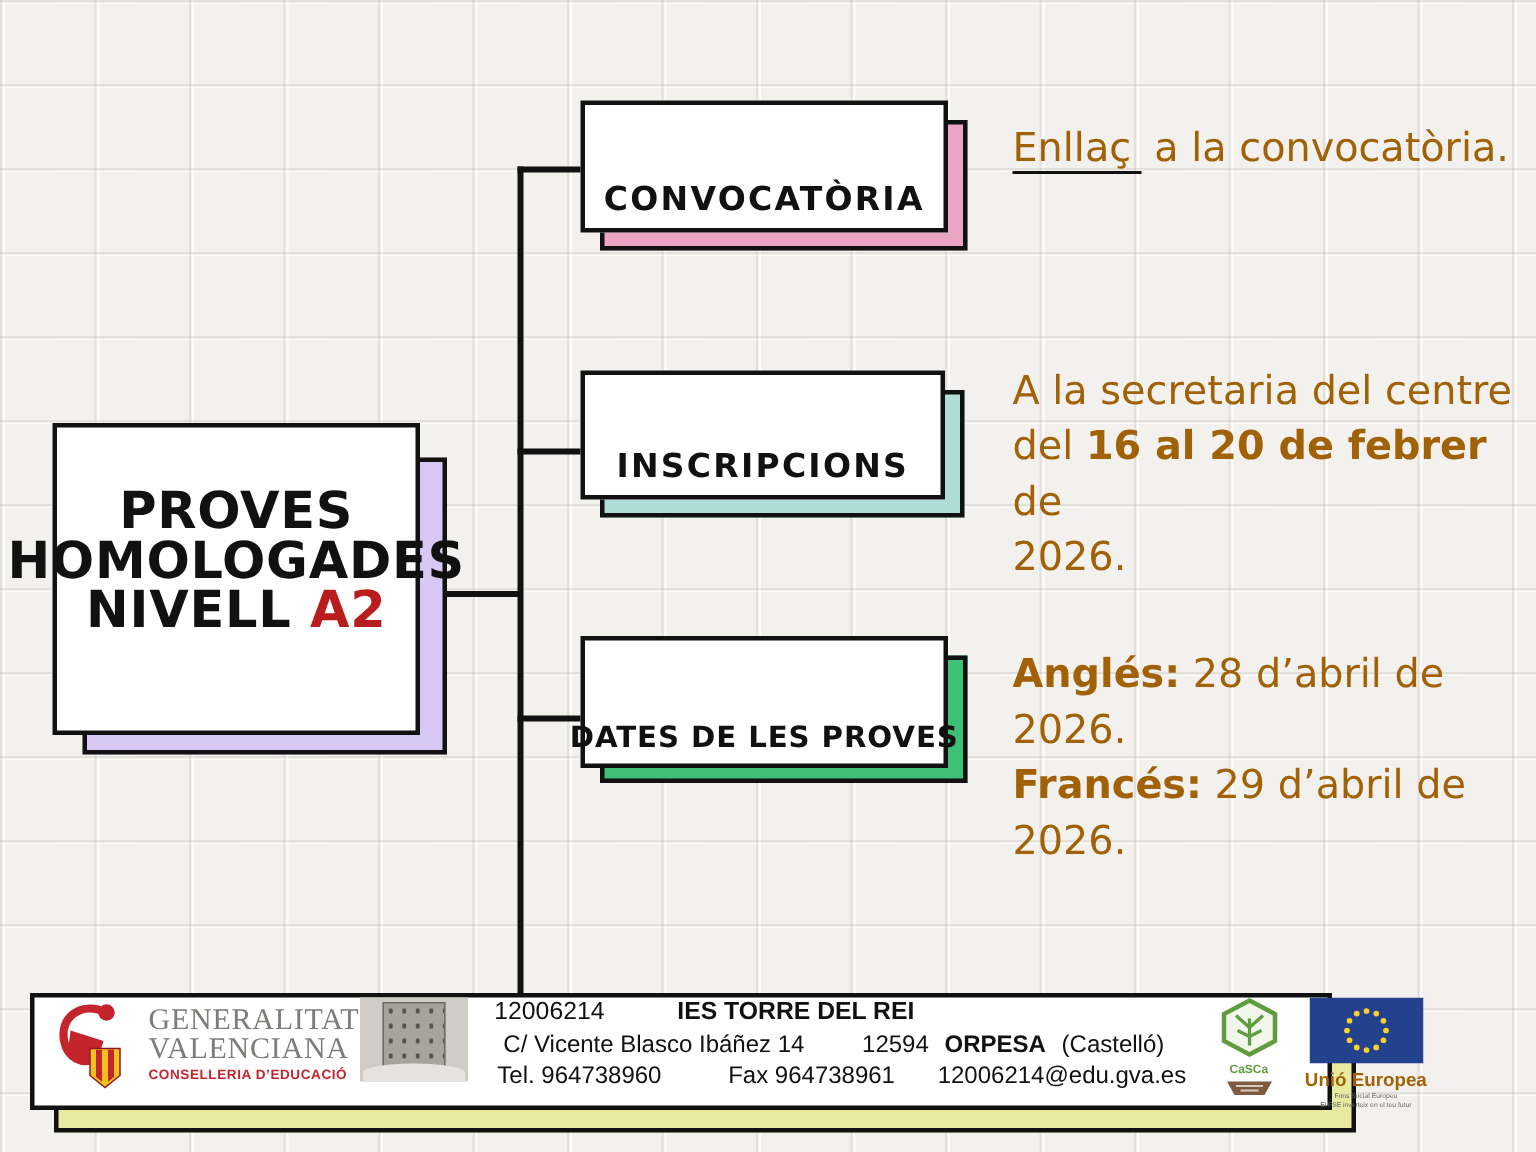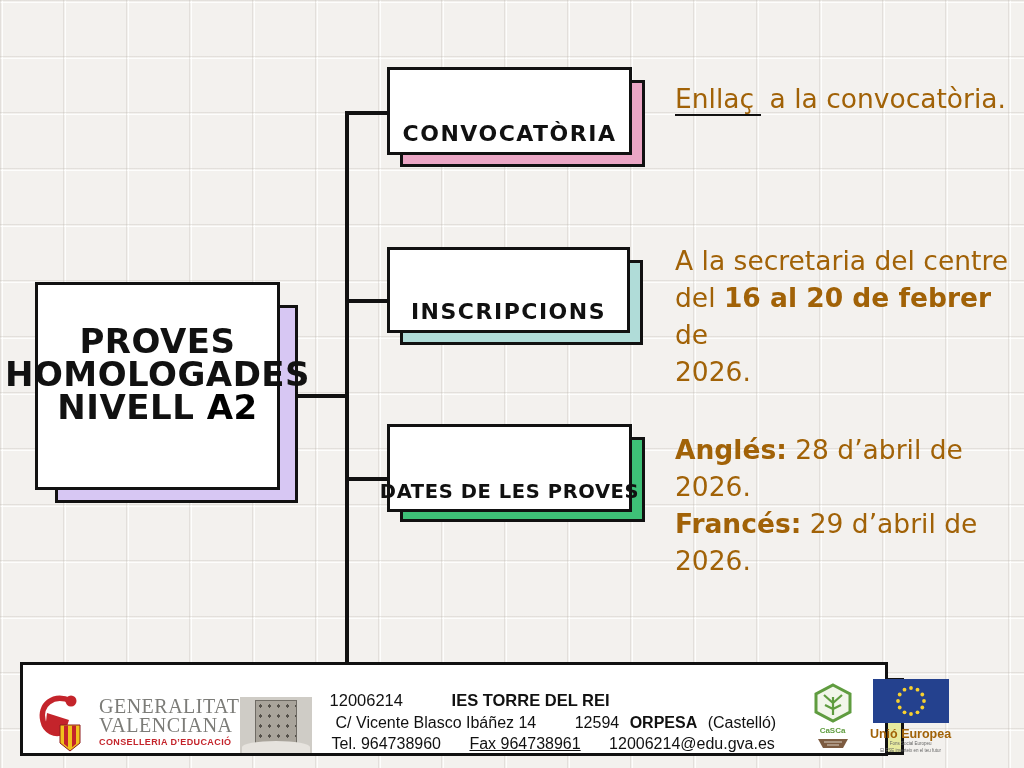--- a/index.html
+++ b/index.html
@@ -60,22 +60,22 @@
   .note{ position:absolute; left:675px; width:348px; font-size:26.5px;
          line-height:37px; color:#a16207; }
   .note b{ font-weight:bold; }
   #note-conv { top:80px; }
   #note-insc { top:242px; }
   #note-dates{ top:431px; }
   .u-link{ border-bottom:2.5px solid #111; padding-right:7px; cursor:pointer; }
 
   
   .foot-shadow{ left:36px; top:678px; width:868px; height:77px; }
-  .foot-face  { left:20px; top:662px; width:868px; height:94px;
-                display:flex; align-items:flex-end; }
+  .foot-face  { left:20px; top:662px; width:868px; height:78px;
+                display:flex; align-items:flex-start; }
   .gva{ display:flex; align-items:center; margin-left:12px; width:230px; }
   .gva-words{ margin-left:6px; line-height:1; }
   .gva-name{ font-family:"Liberation Serif", serif; font-size:20px;
              letter-spacing:.5px; color:#7c7c78; line-height:19px; }
   .gva-dept{ font-family:"Liberation Sans", sans-serif; font-size:9px;
              font-weight:bold; color:#c4242b; letter-spacing:.4px; margin-top:3px; }
   .photo{ width:72px; height:56px; background:#cfccc6; position:relative;
           overflow:hidden; margin-right:18px; flex:0 0 auto; }
   .photo .tower{ position:absolute; left:15px; top:3px; width:42px; height:46px;
           background:#a9a49b; border:1px solid #6f6b64;
@@ -86,21 +86,21 @@
   .foot-text{ font-family:"Liberation Sans", sans-serif; color:#111;
               width:476px; flex:0 0 auto; }
   .foot-text .row{ white-space:nowrap; }
   .r1{ font-size:16.5px; margin-bottom:4px; }
   .r1 .school{ font-weight:bold; margin-left:16px;padding-left:28px; }
   .r2{ font-size:16px; margin-bottom:3px; margin-left:6px; }
   .r2 .postal{ margin-left:34px; }
   .r2 .city{ font-weight:bold; margin-left:6px; }
   .r2 .prov{ margin-left:6px; }
   .r3{ font-size:16px; margin-left:2px; }
-  .r3 .fax{ margin-left:24px;text-decoration:underline; }
+  .r3 .fax{ margin-left:40px; }
   .r3 .email{ margin-left:24px; }
   .casca{ width:54px; text-align:center; flex:0 0 auto; line-height:1; }
   .casca-label{ font-size:8px; font-weight:bold; color:#5f9c3f;
                 font-family:"Liberation Sans", sans-serif; margin:1px 0 2px; }
   .eu{ margin-left:8px; width:86px; text-align:center; flex:0 0 auto; line-height:1; }
   .eu-title{ font-family:"Liberation Sans", sans-serif; font-weight:bold;
              font-size:12.5px; color:#a16207; margin-top:2px; }
   .eu-small{ font-size:4.5px; color:#666; margin-top:2px;
              font-family:"Liberation Sans", sans-serif; }
 </style>
@@ -112,21 +112,21 @@
 <div class="line" id="stub-insc"></div>
 <div class="line" id="stub-dates"></div>
 <div class="line" id="stub-main"></div>
 
 <div>
   <div class="main-shadow" style="background: rgb(215, 199, 243);"></div>
   <div class="main-face">
     <div class="main-text">
       <span>PROVES</span><br>
       <span>HOMOLOGADES</span><br>
-      <span>NIVELL </span><span style="color: #000000;">A2</span>
+      <span>NIVELL </span><span style="color: #b91c1c;">A2</span>
     </div>
   </div>
 </div>
 
 <div class="n1">
   <div class="node-shadow" style="background: rgb(235, 166, 197);"></div>
   <div class="node-face">
     <span class="node-label">CONVOCATÒRIA</span>
   </div>
 </div>

